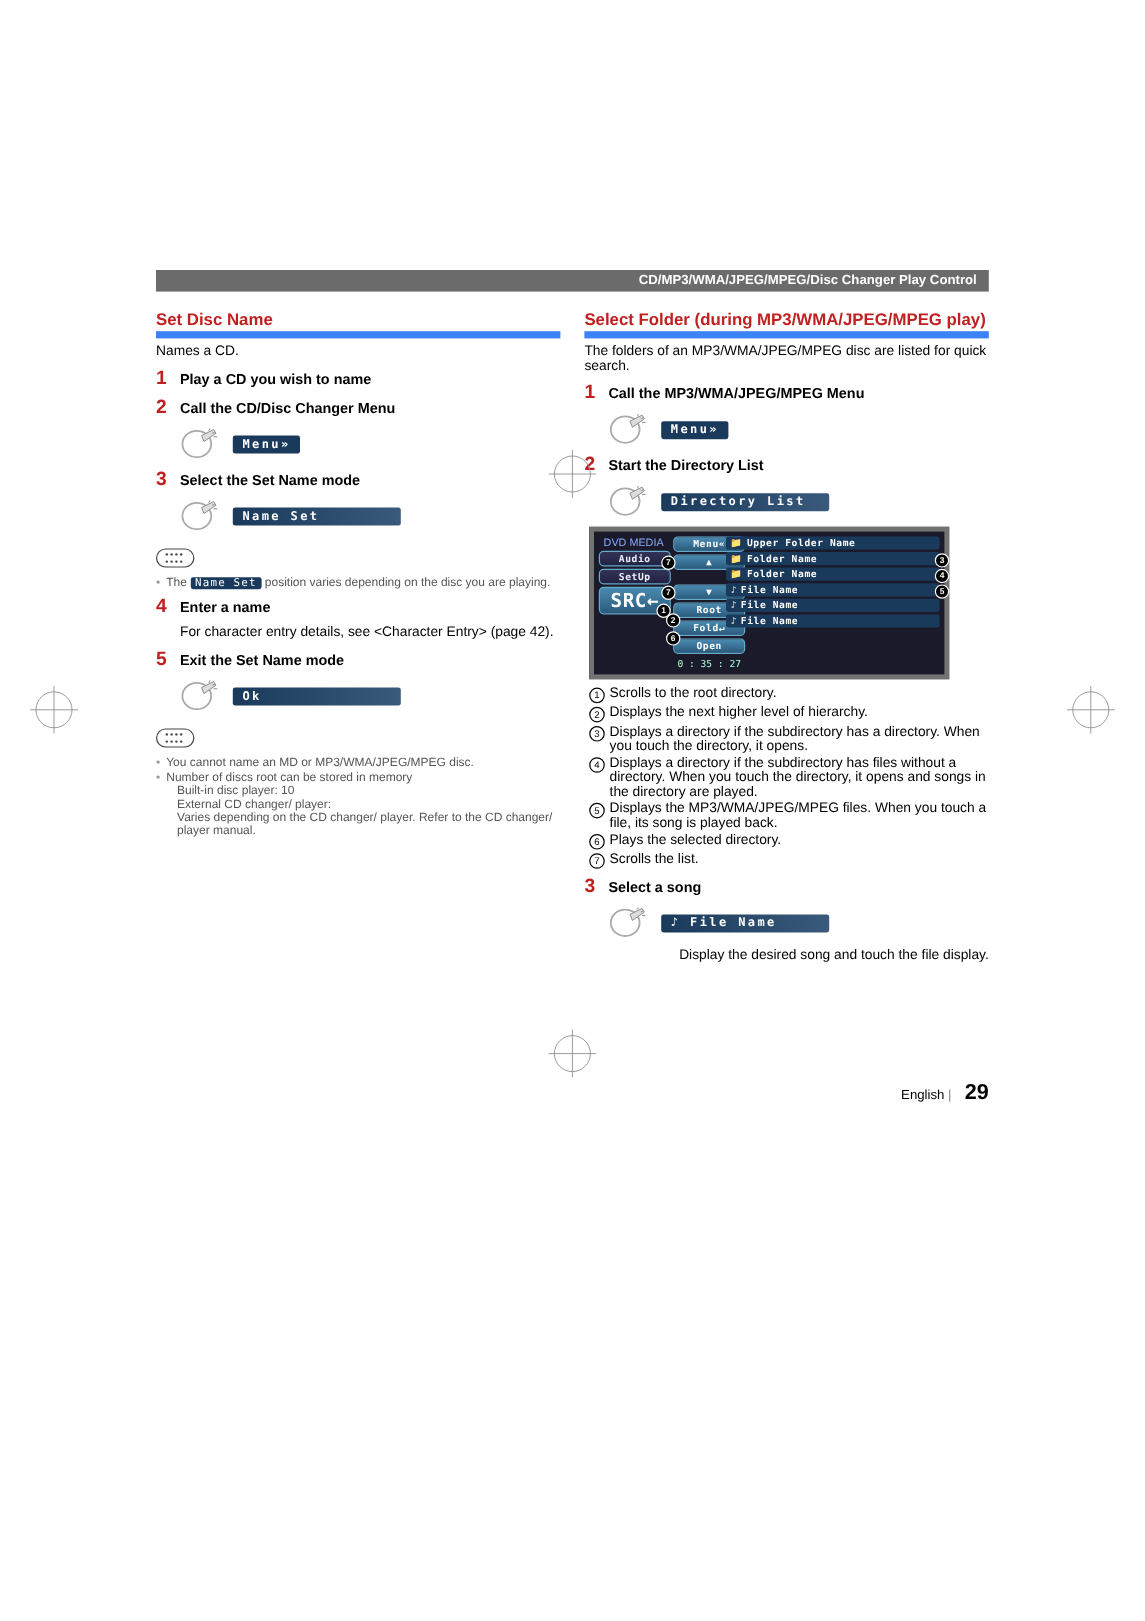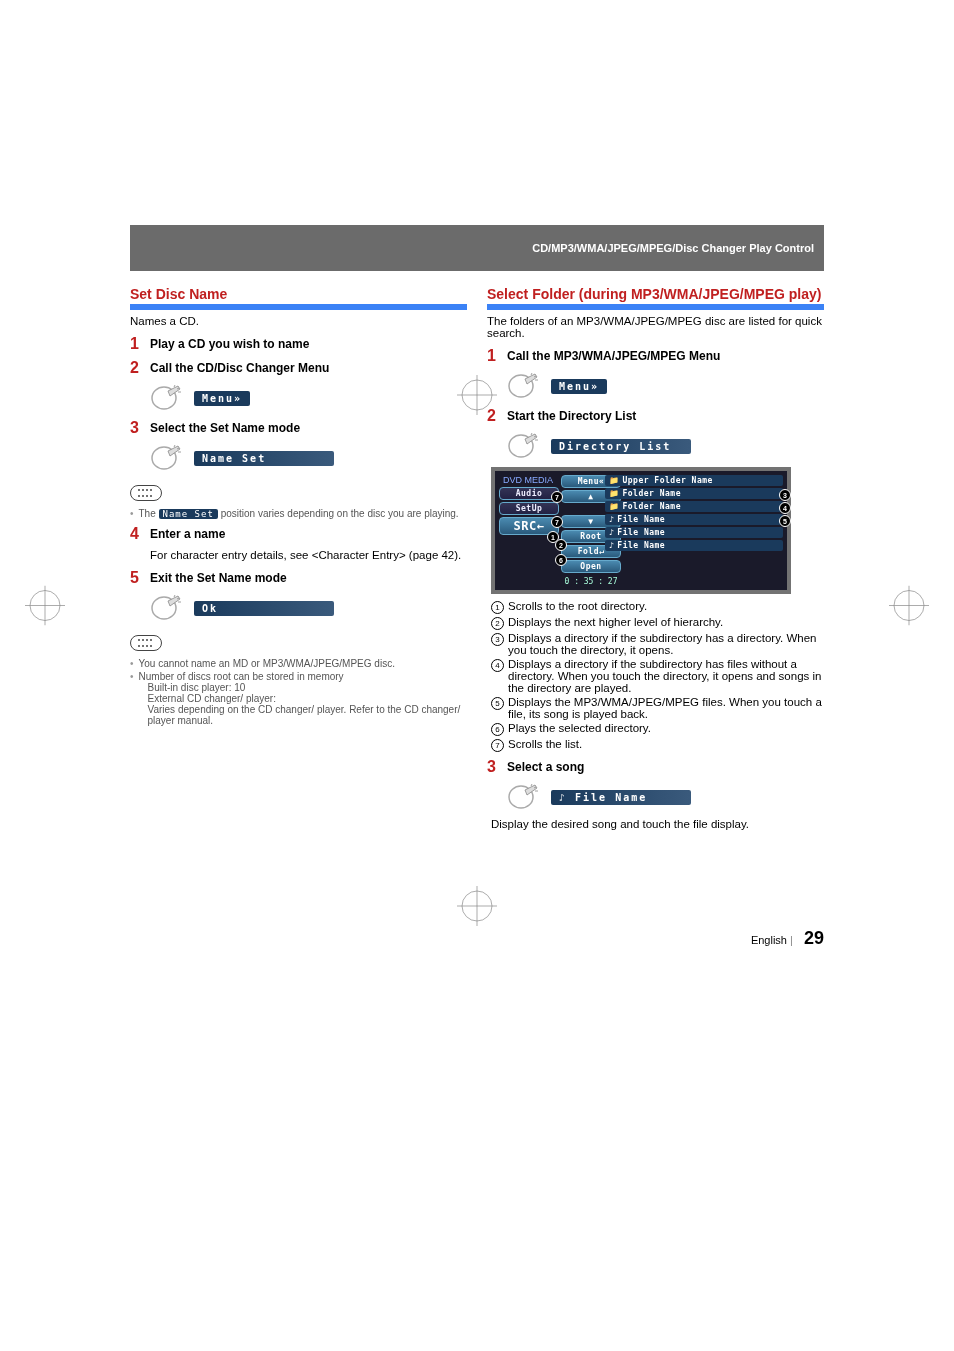--- a/index.html
+++ b/index.html
@@ -3,21 +3,21 @@
 <meta charset="utf-8">
 <style>
   * { margin: 0; padding: 0; box-sizing: border-box; }
   body { font-family: Arial, Helvetica, sans-serif; background: #fff; width: 954px; margin: 0 auto; font-size: 12px; color: #000; }
   .page { padding: 0 50px 40px 50px; position: relative; }
   .crop-mark { position: absolute; }
   .crop-top { top: 150px; left: 50%; transform: translateX(-50%); }
   .crop-bottom { bottom: 60px; left: 50%; transform: translateX(-50%); }
   .crop-left { top: 50%; left: 25px; transform: translateY(-50%); }
   .crop-right { top: 50%; right: 25px; transform: translateY(-50%); }
-  .header-bar { background: #6b6b6b; color: #fff; padding: 17px 10px; text-align: right; font-size: 11px; font-weight: bold; margin-top: 225px; margin-left: 80px; margin-right: 80px; }
+  .header-bar { background: #6b6b6b; color: #fff; padding: 3px 10px; text-align: right; font-size: 11px; font-weight: bold; margin-top: 225px; margin-left: 80px; margin-right: 80px; }
   .content { display: flex; gap: 20px; margin-top: 15px; padding: 0 80px; }
   .col { flex: 1; }
   .section-title { color: #c02020; font-weight: bold; font-size: 14px; border-bottom: 6px solid #3b82f6; padding-bottom: 2px; margin-bottom: 5px; }
   .intro { font-size: 11.5px; margin-bottom: 8px; }
   .step { display: flex; align-items: flex-start; margin: 6px 0; gap: 6px; }
   .step-num { color: #c02020; font-weight: bold; font-size: 16px; width: 14px; flex-shrink: 0; }
   .step-title { font-weight: bold; font-size: 12px; padding-top: 2px; }
   .finger-btn-row { display: flex; align-items: center; gap: 8px; margin: 6px 0 6px 20px; }
   .finger-icon svg { display: block; }
   .ui-button { background: #1a3a5c; color: #fff; font-family: monospace; letter-spacing: 2px; font-size: 10px; padding: 2px 8px; border-radius: 2px; display: inline-block; font-weight: bold; }
@@ -209,21 +209,21 @@
       </div>
 
       <div class="screenshot">
         <div class="screenshot-box">
           <div style="display:flex; gap:4px;">
             <div style="width:58px; position:relative;">
               <div class="ss-header">DVD MEDIA</div>
               <div class="ss-left">
                 <div class="ss-btn ss-btn-dark">Audio</div>
                 <div class="ss-btn ss-btn-dark">SetUp</div>
-                <div class="ss-btn" style="font-size:12px;">SRC←</div>
+                <div class="ss-btn" style="font-size:16px;">SRC←</div>
               </div>
             </div>
             <div style="width:40px; position:relative;">
               <div class="ss-left">
                 <div class="ss-btn">Menu«</div>
                 <div style="position:relative;">
                   <span class="callout" style="left:-10px; top:1px;">7</span>
                   <div class="ss-btn">▲</div>
                 </div>
                 <div style="height:8px;"></div>
@@ -323,21 +323,21 @@
       <div class="finger-btn-row">
         <span class="finger-icon">
           <svg width="36" height="30">
               <ellipse cx="14" cy="15" rx="12" ry="11" fill="none" stroke="#aaa" stroke-width="1.5"></ellipse>
               <path d="M18 8 L28 3 L30 6 L20 13 Z" fill="#ddd" stroke="#888" stroke-width="0.8"></path>
               <path d="M24 4 L25 2 M27 6 L29 5 M28 9 L31 9" stroke="#888" stroke-width="0.8" fill="none"></path>
             </svg>
         </span>
         <span class="ui-button long">♪ File Name</span>
       </div>
-      <div class="body-text" style="margin-left:4px;">Display the desired song and touch the file display.</div>
+      <div class="body-text" style="margin-left:4px;text-align:right;">Display the desired song and touch the file display.</div>
     </div>
   </div>
 
   <div class="footer">
     <span>English</span>
     <span style="color:#888;"> | </span>
     <span class="pagenum">29</span>
   </div>
 
   <div class="crop-mark crop-bottom">

